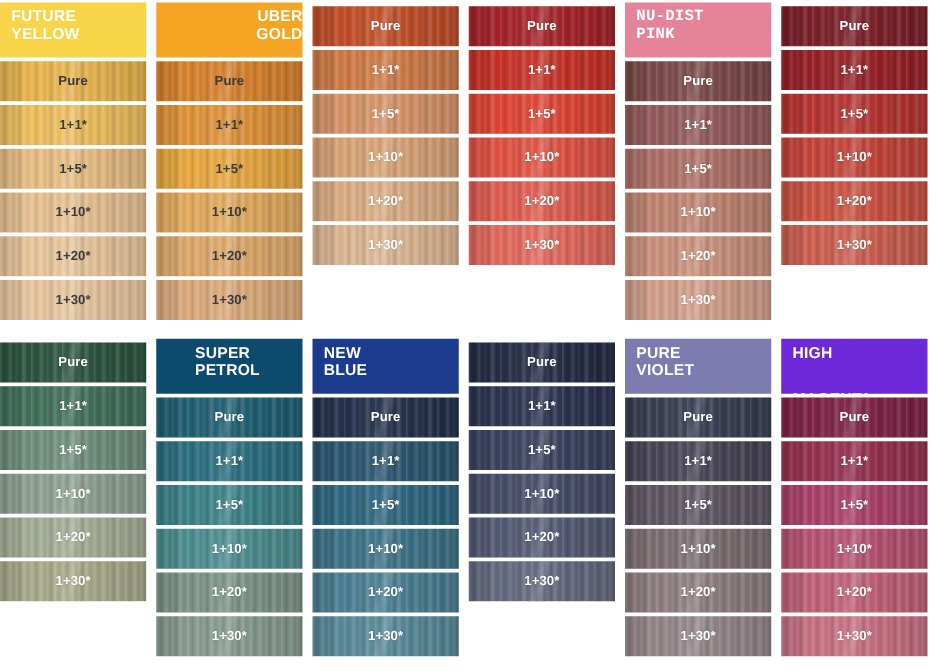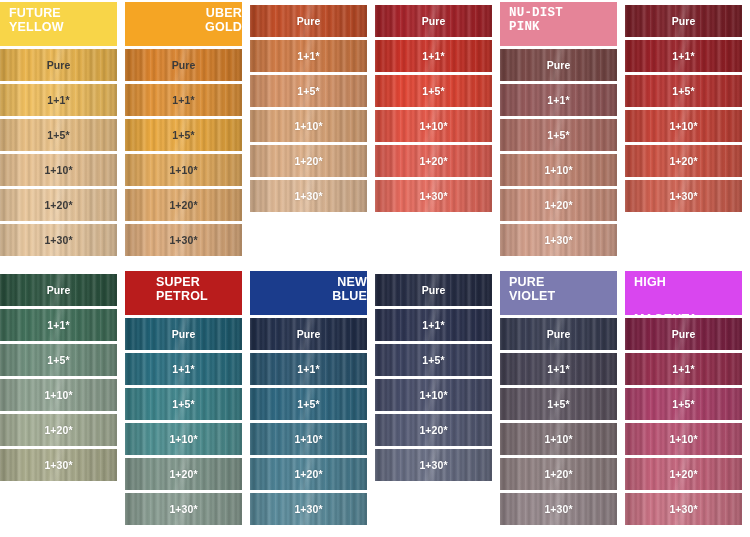--- a/index.html
+++ b/index.html
@@ -320,21 +320,21 @@
             <div class="tex"></div>
             <span class="lbl">1+20*</span>
           </div>
           <div class="swatch light-text" style="background: rgb(169, 171, 140);">
             <div class="tex"></div>
             <span class="lbl">1+30*</span>
           </div>
         </div>
       </div>
       <div class="col">
-        <div class="col-head" style="background: #b91c1c; padding-left: 31px;">
+        <div class="col-head" style="background: #0c4a6e; padding-left: 31px;">
           <span>SUPER</span>
           <span class="l2">PETROL</span>
         </div>
         <div class="swatches">
           <div class="swatch light-text" style="background: rgb(31, 95, 115);">
             <div class="tex"></div>
             <span class="lbl">Pure</span>
           </div>
           <div class="swatch light-text" style="background: rgb(42, 111, 129);">
             <div class="tex"></div>
@@ -352,21 +352,21 @@
             <div class="tex"></div>
             <span class="lbl">1+20*</span>
           </div>
           <div class="swatch light-text" style="background: rgb(135, 155, 144);">
             <div class="tex"></div>
             <span class="lbl">1+30*</span>
           </div>
         </div>
       </div>
       <div class="col">
-        <div class="col-head" style="background: rgb(27, 60, 140); text-align: right;">
+        <div class="col-head" style="background: rgb(27, 60, 140);">
           <span>NEW</span>
           <span class="l2">BLUE</span>
         </div>
         <div class="swatches">
           <div class="swatch light-text" style="background: rgb(35, 48, 76);">
             <div class="tex"></div>
             <span class="lbl">Pure</span>
           </div>
           <div class="swatch light-text" style="background: rgb(43, 86, 112);">
             <div class="tex"></div>
@@ -444,21 +444,21 @@
             <div class="tex"></div>
             <span class="lbl">1+20*</span>
           </div>
           <div class="swatch light-text" style="background: rgb(148, 134, 138);">
             <div class="tex"></div>
             <span class="lbl">1+30*</span>
           </div>
         </div>
       </div>
       <div class="col">
-        <div class="col-head" style="background: #d946ef; gap: 23px;">
+        <div class="col-head" style="background: #6d28d9; gap: 23px;">
           <span>HIGH</span>
           <span class="l2">MAGENTA</span>
         </div>
         <div class="swatches">
           <div class="swatch light-text" style="background: rgb(126, 34, 68);">
             <div class="tex"></div>
             <span class="lbl">Pure</span>
           </div>
           <div class="swatch light-text" style="background: rgb(150, 48, 79);">
             <div class="tex"></div>

